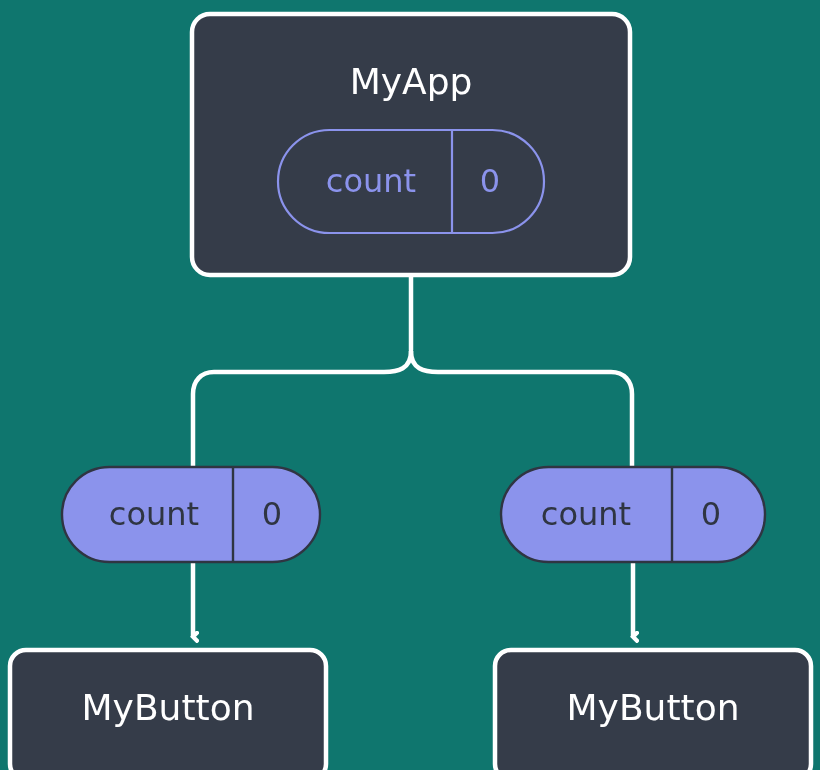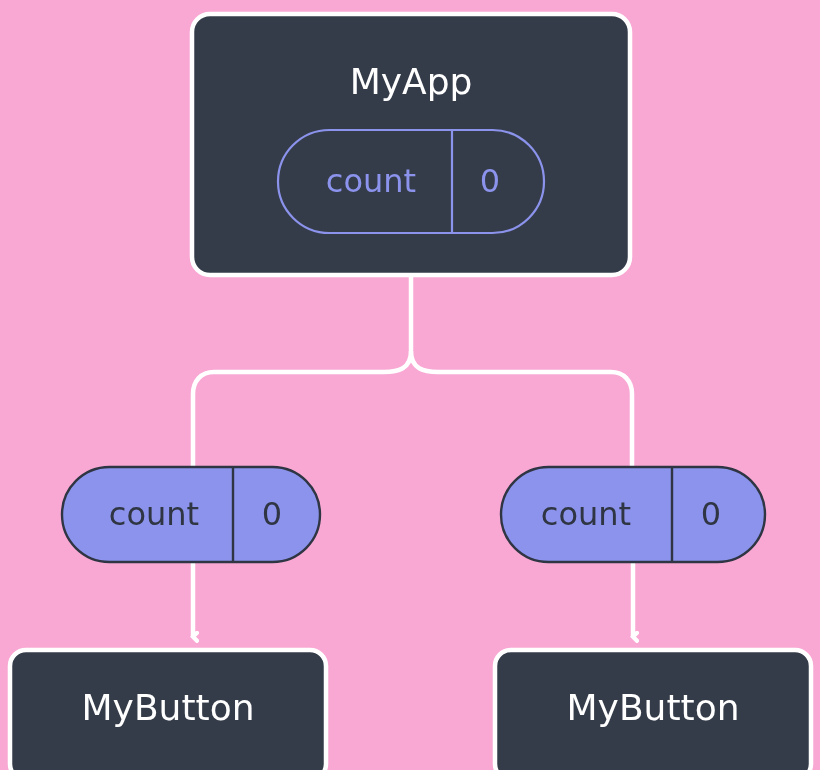--- a/index.html
+++ b/index.html
@@ -10,21 +10,21 @@
   body {
     width: 820px;
     height: 770px;
     overflow: hidden;
     font-family: "DejaVu Sans", "Liberation Sans", sans-serif;
   }
   #diagram-root {
     position: relative;
     width: 820px;
     height: 770px;
-    background: #f9a8d4;
+    background: #0f766e;
   }
   svg#diagram-svg {
     position: absolute;
     top: 0;
     left: 0;
     width: 820px;
     height: 770px;
     display: block;
   }
   .node-label {

